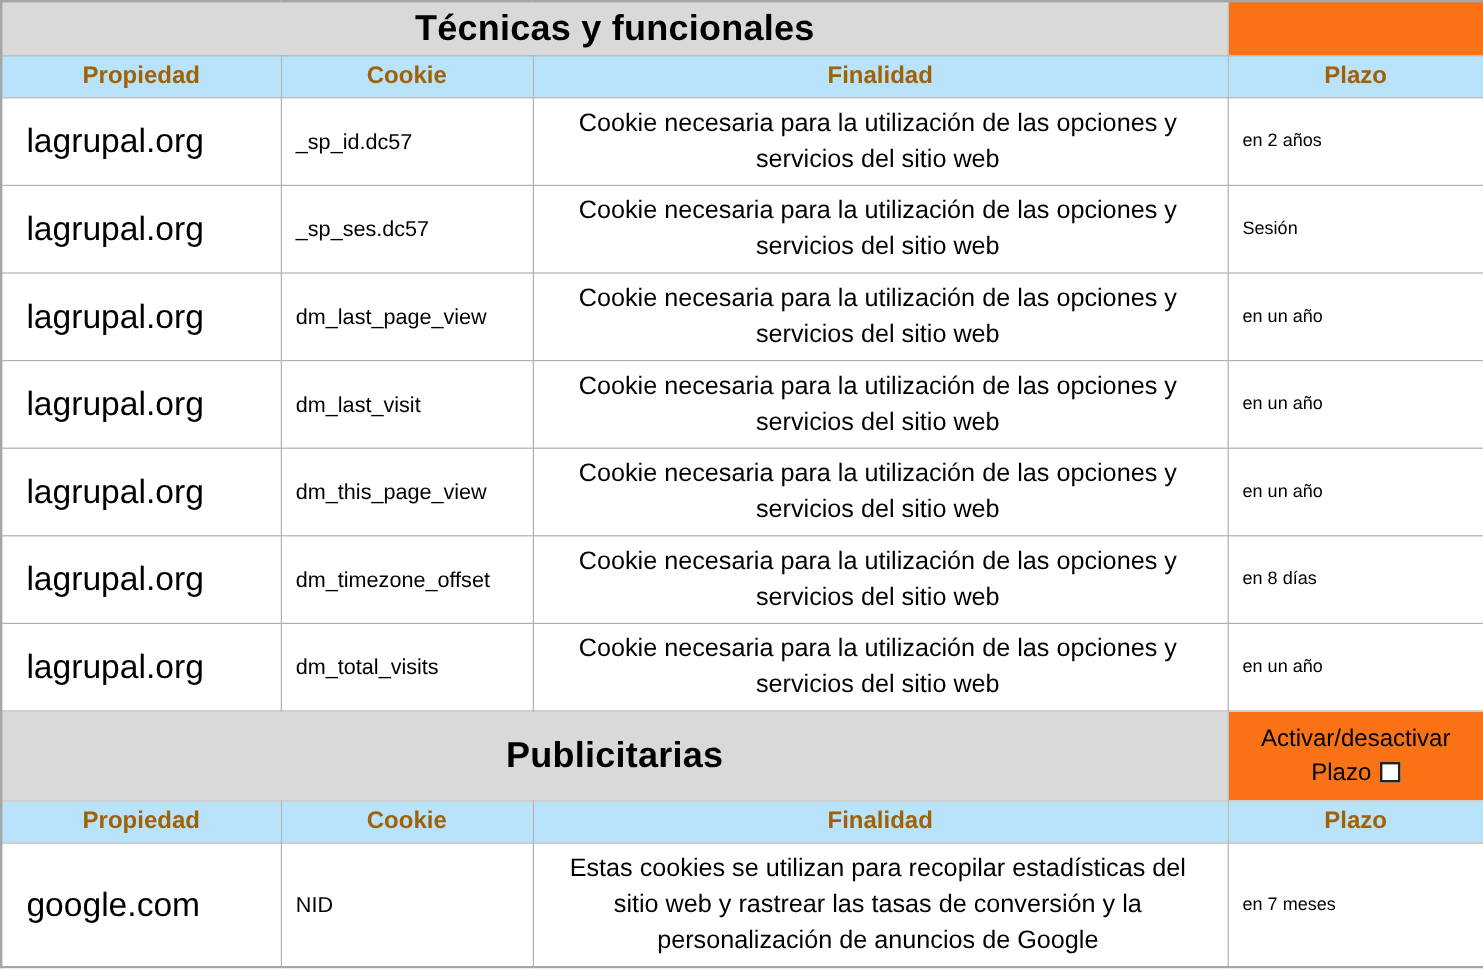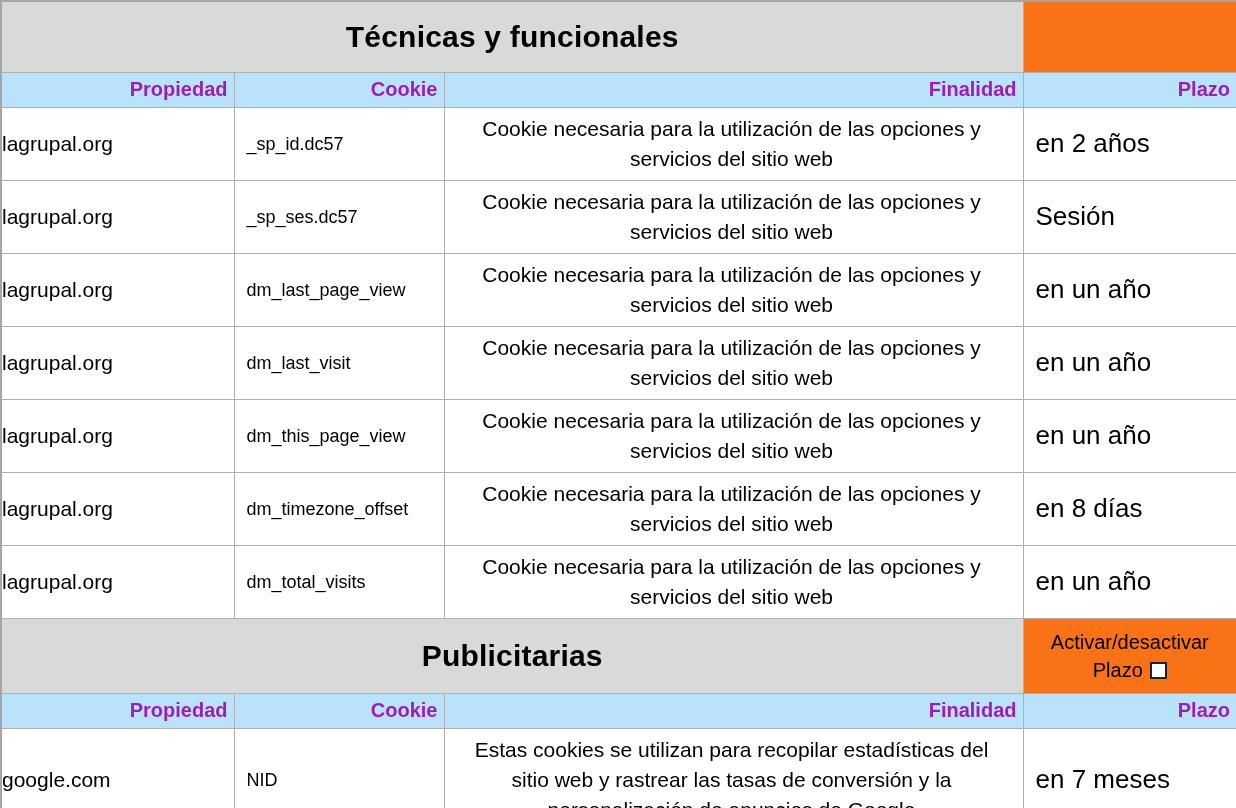--- a/index.html
+++ b/index.html
@@ -2,38 +2,38 @@
 <html><head>
 <meta charset="utf-8">
 <style>
   html,body{margin:0;padding:0;background:#ffffff;color:#000;
     font-family:"Liberation Sans", sans-serif;}
   .wrap{width:1236px;}
   table{border-collapse:collapse;table-layout:fixed;width:1236px;
     border:2px solid #a6a6a6;}
   td,th{border:1px solid #b0b0b0;vertical-align:middle;overflow:hidden;}
   
-  .section-row{height:71px;}
+  .section-row{height:45px;}
   .section-row-2{height:75px;}
   .section-title{background:#d9d9d9;text-align:center;font-weight:bold;
     font-size:30px;letter-spacing:0.2px;}
   .section-corner{background:#f97316;text-align:center;font-size:20px;
     line-height:28px;}
   
   .head-row{height:35px;}
-  .head-row th{background:#b9e3fb;color:#a21caf;font-weight:bold;font-size:20px;
-    text-align:right;padding:3px 6px;}
+  .head-row th{background:#b9e3fb;color:#a16207;font-weight:bold;font-size:20px;
+    text-align:center;padding:3px 6px;}
   
   .data-row{height:71px;}
   .row-tall{height:100px;}
-  td.c-prop{padding:6px 0;font-size:21px;}
+  td.c-prop{padding:6px 20px;font-size:28px;}
   td.c-cookie{padding:6px 10px 6px 12px;font-size:18px;font-weight:normal;
     line-height:28px;overflow-wrap:break-word;word-wrap:break-word;}
   td.c-fin{padding:6px 16px 6px 12px;font-size:21px;line-height:30px;text-align:center;}
-  td.c-plazo{padding:6px 12px;font-size:26px;}
+  td.c-plazo{padding:6px 12px;font-size:15px;}
   
   .toggle-line2{white-space:nowrap;}
   .toggle-checkbox{appearance:none;-webkit-appearance:none;width:17px;height:17px;
     border:2px solid #222;background:#fff;margin:0 0 0 7px;padding:0;
     vertical-align:-2px;display:inline-block;cursor:pointer;}
 </style>
 </head>
 <body>
 
 <div class="wrap">

